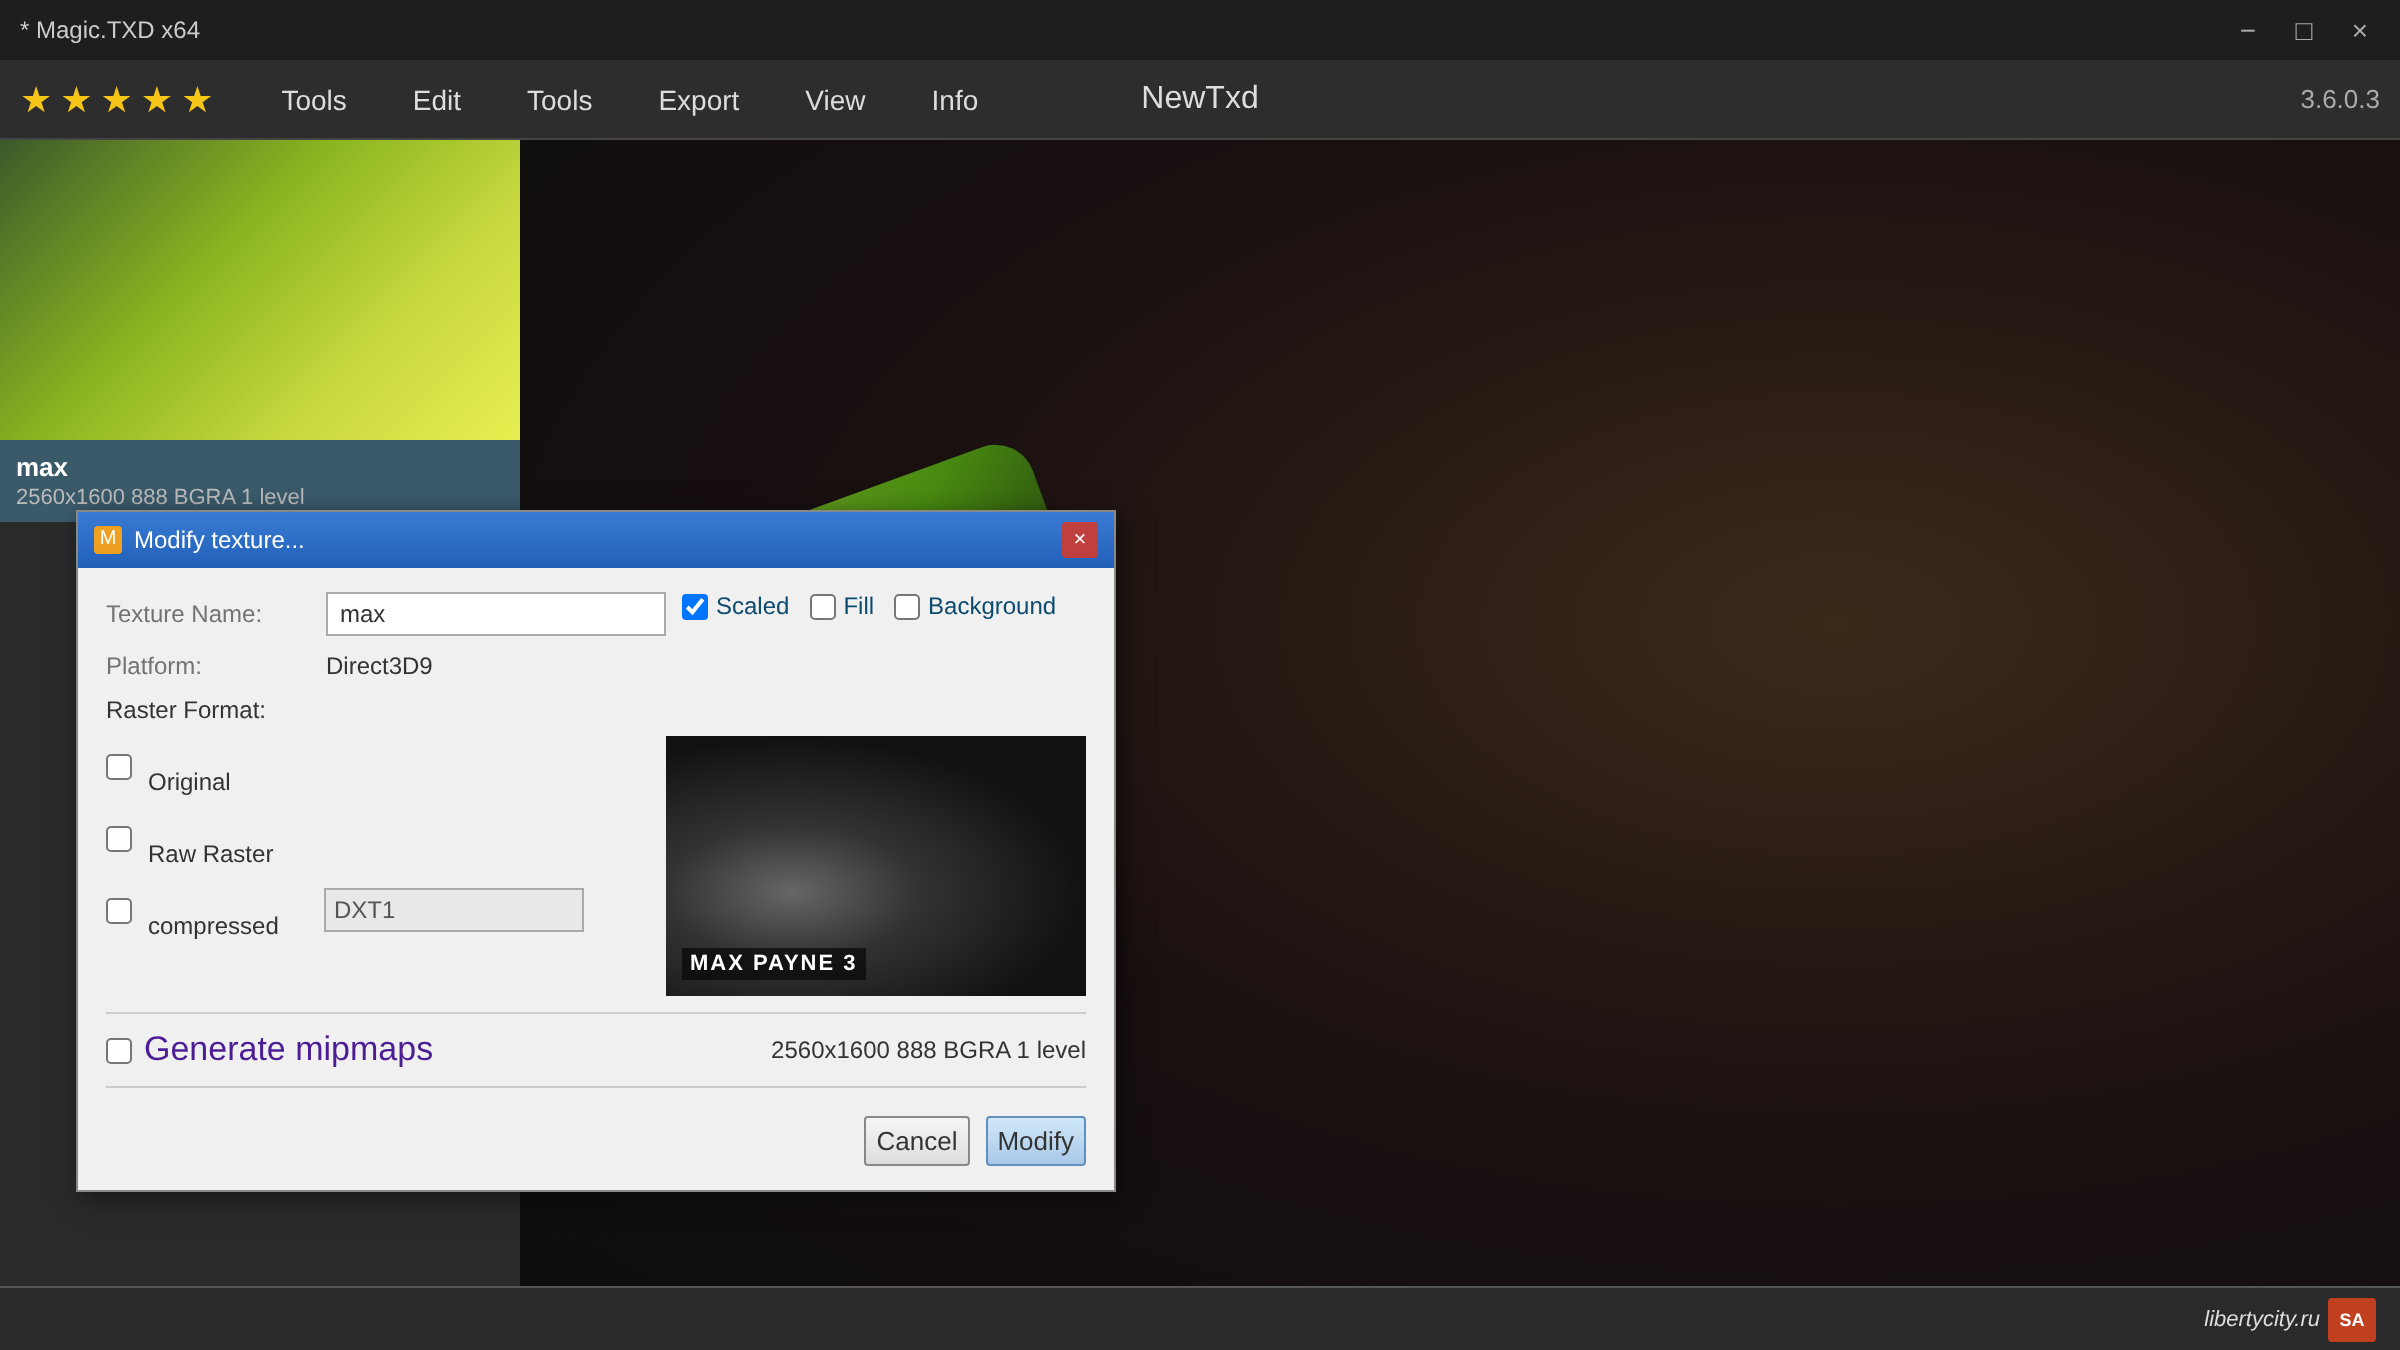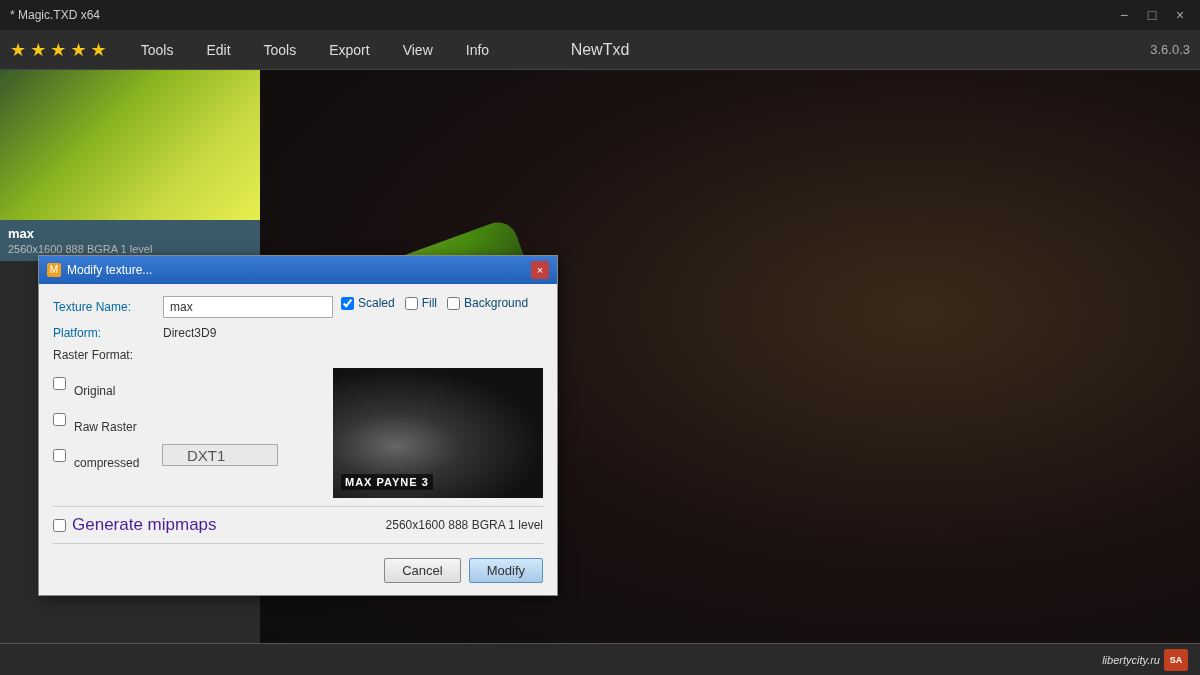--- a/index.html
+++ b/index.html
@@ -200,21 +200,21 @@
     }
 
     
     .form-row {
       display: flex;
       align-items: center;
       margin-bottom: 8px;
     }
     .form-label {
       width: 110px;
-      color: #0369a1;
+      color: #737373;
       font-size: 12px;
       flex-shrink: 0;
     }
     .form-input {
       border: 1px solid #aaa;
       background: white;
       padding: 2px 6px;
       font-size: 12px;
       height: 22px;
       width: 170px;
@@ -265,24 +265,24 @@
     .raster-checkbox { cursor: pointer; }
     .raster-row-label {
       font-size: 12px;
       color: #333;
       width: 80px;
       margin-top: 16px;
     }
     .raster-input {
       border: 1px solid #aaa;
       background: #e8e8e8;
-      padding: 2px 24px;
-      font-size: 15px;
+      padding: 2px 4px;
+      font-size: 12px;
       height: 22px;
-      width: 116px;
+      width: 130px;
       color: #555;
     }
 
     
     #texture-thumbnail {
       width: 210px;
       height: 130px;
       background: #111;
       margin-left: 10px;
       overflow: hidden;
@@ -363,21 +363,21 @@
     }
 
     
     #buttons-row {
       display: flex;
       justify-content: flex-end;
       gap: 8px;
       padding-top: 6px;
     }
     .dialog-btn {
-      padding: 4px 17px;
+      padding: 4px 5px;
       font-size: 13px;
       cursor: pointer;
       border: 1px solid #888;
       background: linear-gradient(to bottom, #f5f5f5, #ddd);
       color: #333;
       border-radius: 2px;
     }
     .dialog-btn.primary {
       background: linear-gradient(to bottom, #d0e8f8, #a8c8e8);
       border-color: #6090c0;

